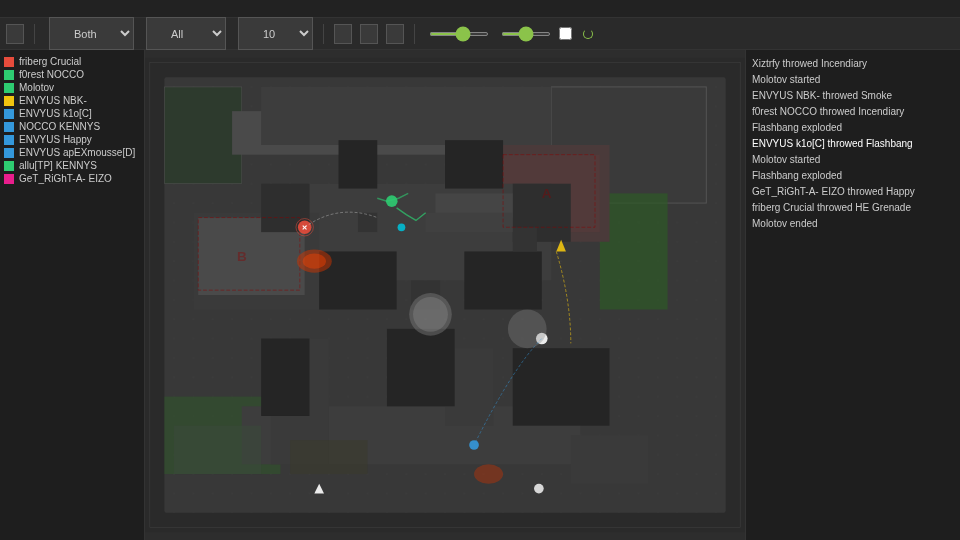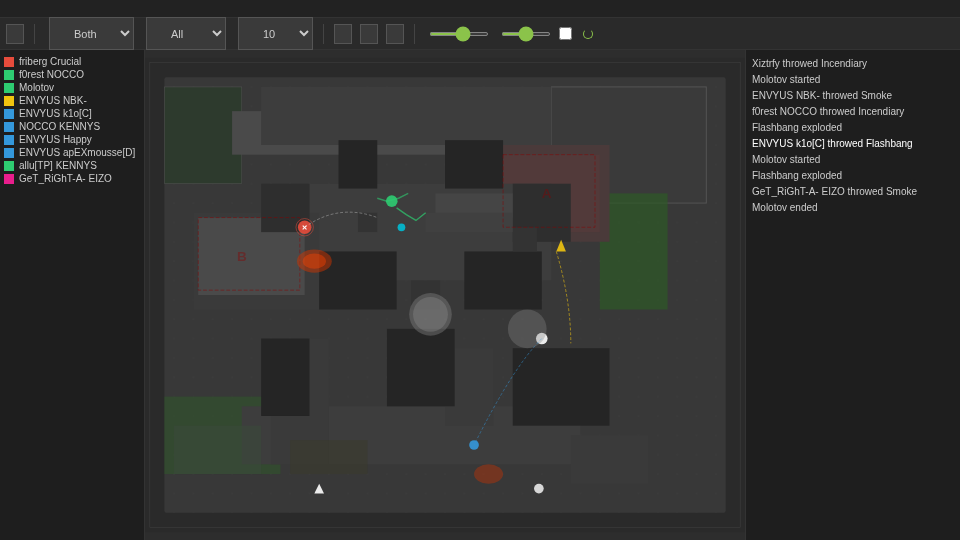--- a/index.html
+++ b/index.html
@@ -455,17 +455,18 @@
   <div id="right-panel">
 
   <div class="event-item">Xiztrfy throwed Incendiary</div>
       <div class="event-item">Molotov started</div>
       <div class="event-item">ENVYUS NBK- throwed Smoke</div>
       <div class="event-item">f0rest NOCCO throwed Incendiary</div>
       <div class="event-item">Flashbang exploded</div>
       <div class="event-item highlight">ENVYUS k1o[C] throwed Flashbang</div>
       <div class="event-item">Molotov started</div>
       <div class="event-item">Flashbang exploded</div>
-      <div class="event-item">GeT_RiGhT-A- EIZO throwed Smoke</div>
+      <div class="event-item">GeT_RiGhT-A- EIZO throwed Happy</div>
+      <div class="event-item">friberg Crucial throwed HE Grenade</div>
       <div class="event-item">Molotov ended</div>
     </div>
 
 </div>
 
 </body></html>

